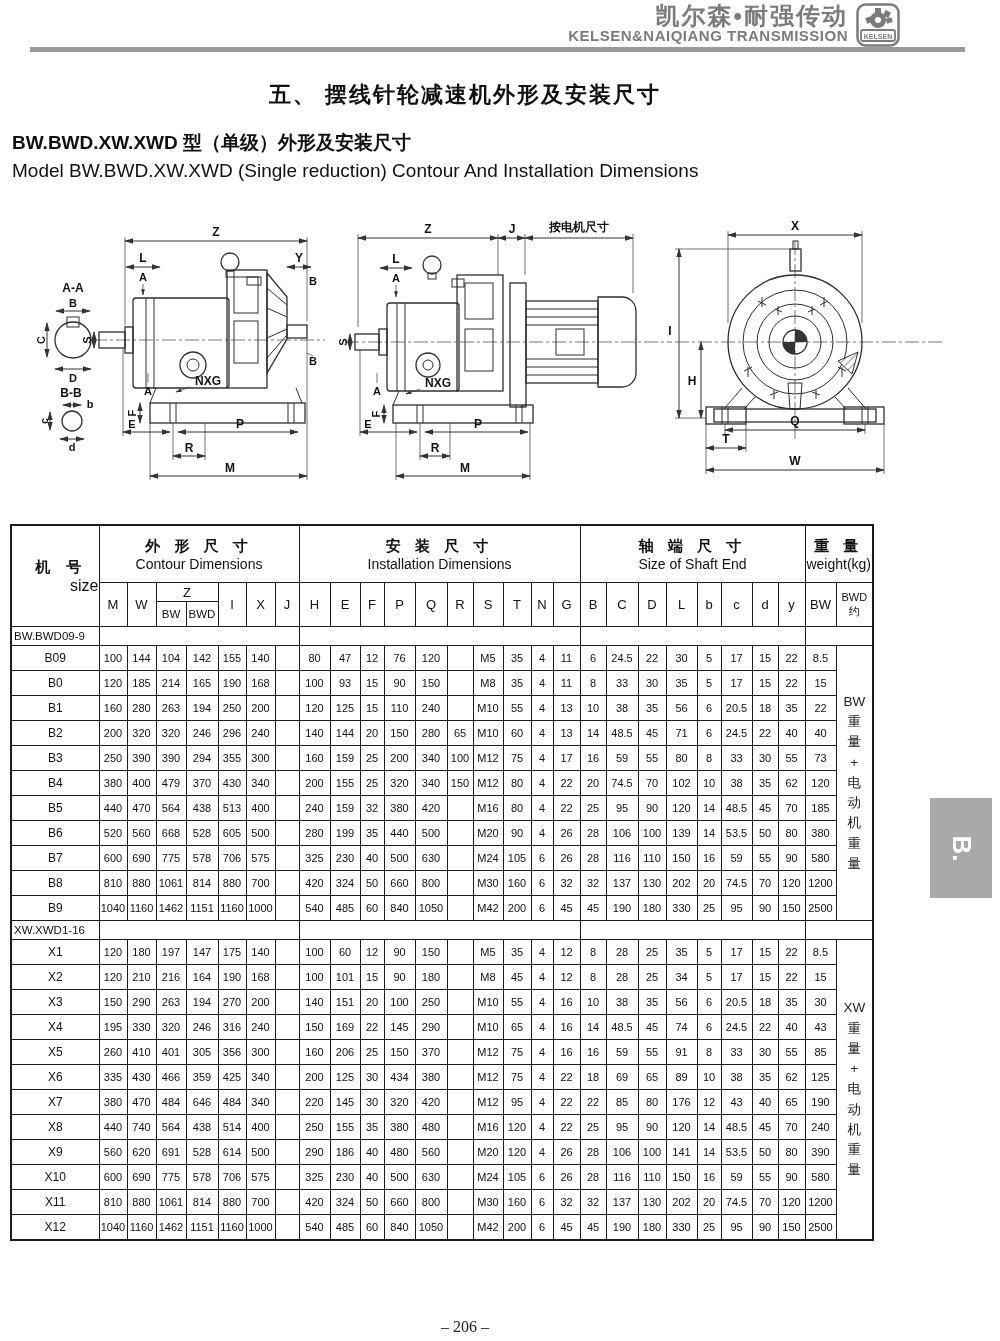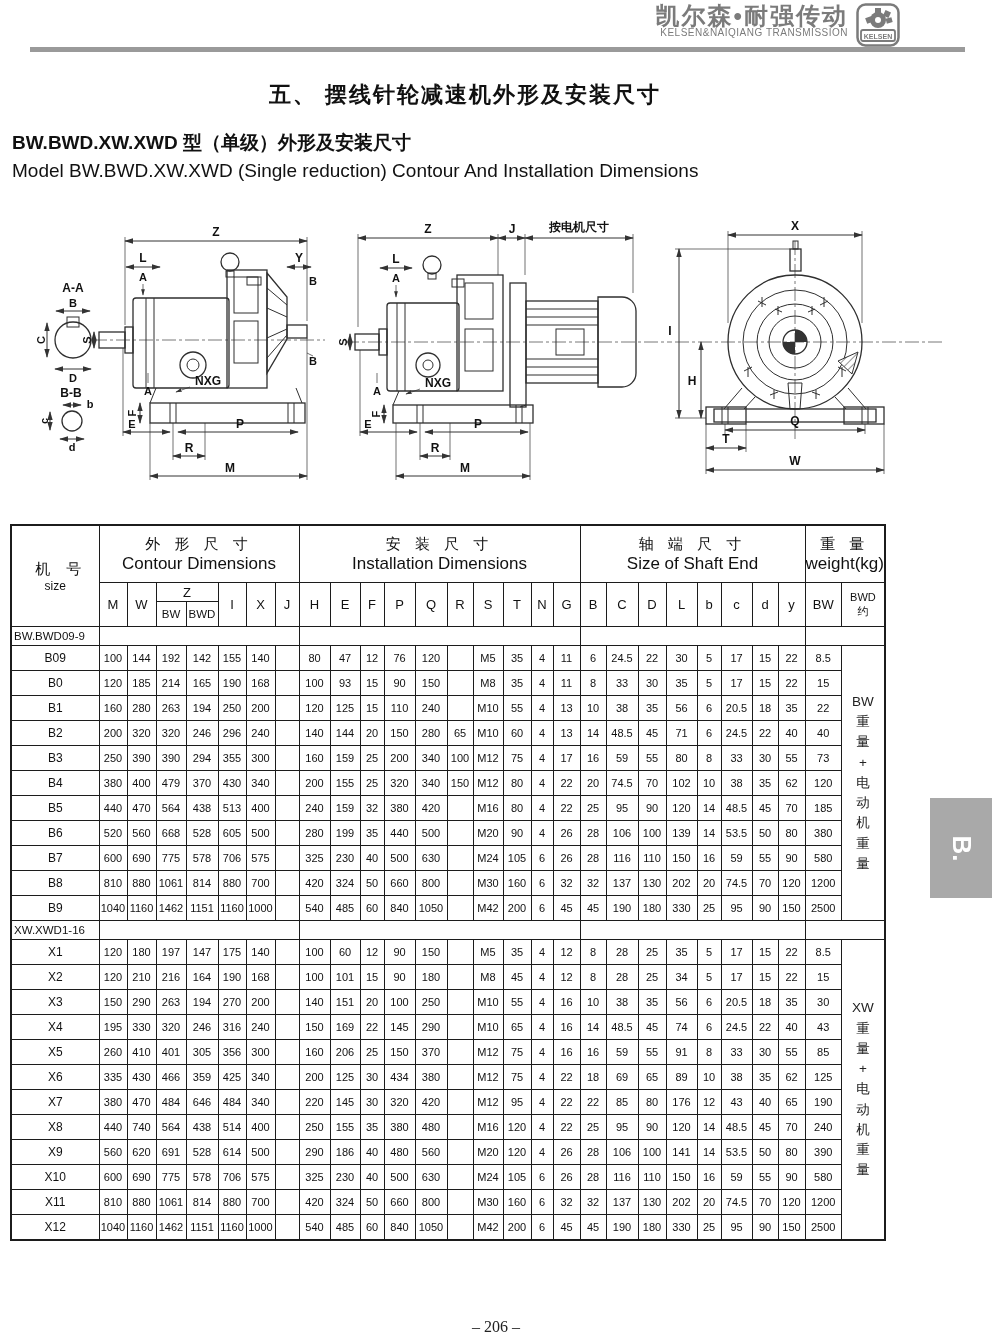--- a/index.html
+++ b/index.html
@@ -1,21 +1,21 @@
 <!DOCTYPE html>
 <html><head>
 <meta charset="utf-8">
 <style>
   html,body{margin:0;padding:0;background:#fff;}
   body{width:1000px;height:1341px;position:relative;font-family:"Liberation Sans",sans-serif;color:#111;overflow:hidden;}
 
   
   .brand{position:absolute;top:3px;left:0;width:848px;text-align:right;color:#7b7b7b;line-height:1.05;}
   .brand-cn{font-size:24px;font-weight:bold;letter-spacing:2px;}
-  .brand-en{font-size:10px;font-weight:normal;letter-spacing:.5px;}
+  .brand-en{font-size:15px;font-weight:bold;letter-spacing:.5px;}
   .logo{position:absolute;top:3px;left:856px;width:44px;height:44px;}
   .divider{position:absolute;top:47px;left:30px;width:935px;height:5px;background:#9a9a9a;}
 
   
   .page-title{position:absolute;top:80px;left:0;width:930px;text-align:center;font-size:22px;font-weight:bold;letter-spacing:2px;}
   .sub-cn{position:absolute;top:130px;left:12px;font-size:19px;font-weight:600;}
   .sub-en{position:absolute;top:160px;left:12px;font-size:19px;}
 
   
   .drawings{position:absolute;top:213px;left:0;}
@@ -27,41 +27,41 @@
   text.lab{font:bold 12px "Liberation Sans",sans-serif;fill:#111;text-anchor:middle;}
   text.lab2{font:bold 11px "Liberation Sans",sans-serif;fill:#111;text-anchor:middle;}
   text.labc{font:bold 12px "Liberation Sans",sans-serif;fill:#111;text-anchor:middle;}
 
   
   .tblwrap{position:absolute;top:524px;left:10px;}
   table{border-collapse:collapse;table-layout:fixed;}
   th,td{border:1px solid #1c1c1c;padding:0;text-align:center;vertical-align:middle;
         font-family:"Liberation Sans",sans-serif;overflow:hidden;}
   table{border:2px solid #1c1c1c;}
-  th .cn{font-size:15px;font-weight:normal;letter-spacing:5px;white-space:nowrap;}
-  th .en{font-size:17px;font-weight:normal;white-space:nowrap;}
+  th .cn{font-size:15px;font-weight:bold;letter-spacing:5px;white-space:nowrap;}
+  th .en{font-size:14px;font-weight:normal;white-space:nowrap;}
   th.size-h .cn{letter-spacing:6px;margin-left:12px;}
-  th.size-h .en{font-size:12px;}
+  th.size-h .en{font-size:16px;text-align:right;}
   th.colh{font-size:13px;font-weight:normal;height:26px;}
   th.zh{font-size:13px;font-weight:normal;height:18px;}
   th.zsub{font-size:11.5px;font-weight:normal;height:24px;}
   th.wth{font-size:11px;font-weight:normal;white-space:pre-line;line-height:1.2;}
   th.grp{height:56px;}
   td.data{font-size:11px;height:24px;}
   td.sizec{font-size:12px;height:24px;}
   td.secl{font-size:11.5px;text-align:left;padding-left:2px;height:18px;white-space:nowrap;}
   td.vnote{vertical-align:middle;}
   td.vnote div{font-size:13.5px;line-height:1.5;color:#222;font-weight:500;}
 
   
   .side-tab{position:absolute;left:930px;top:798px;width:62px;height:100px;background:#a9a9a9;
             display:flex;align-items:center;justify-content:center;}
   .side-tab span{color:#fff;font-size:26px;font-weight:bold;transform:rotate(90deg);}
   .page-num{position:absolute;top:1318px;left:0;width:930px;text-align:center;
-            font-family:"Liberation Serif",serif;font-size:16px;color:#222;margin-left:31px;}
+            font-family:"Liberation Serif",serif;font-size:16px;color:#222;}
 </style>
 </head>
 <body>
 
 <div class="brand">
   <div class="brand-cn">凯尔森•耐强传动</div>
   <div class="brand-en">KELSEN&amp;NAIQIANG TRANSMISSION</div>
 </div>
 <svg class="logo" viewBox="0 0 44 44">
   <rect x="1.5" y="1.5" width="41" height="41" rx="8" fill="none" stroke="#7b7b7b" stroke-width="2.5"></rect>
@@ -408,21 +408,21 @@
           <td class="secl">BW.BWD09-9</td>
           <td colspan="7" style="height: 18px;"></td>
           <td colspan="10" style="height: 18px;"></td>
           <td colspan="8" style="height: 18px;"></td>
           <td colspan="2" style="height: 18px;"></td>
         </tr>
         <tr>
           <td class="sizec">B09</td>
           <td class="data">100</td>
           <td class="data">144</td>
-          <td class="data">192</td>
+          <td class="data">104</td>
           <td class="data">142</td>
           <td class="data">155</td>
           <td class="data">140</td>
           <td class="data"></td>
           <td class="data">80</td>
           <td class="data">47</td>
           <td class="data">12</td>
           <td class="data">76</td>
           <td class="data">120</td>
           <td class="data"></td>

